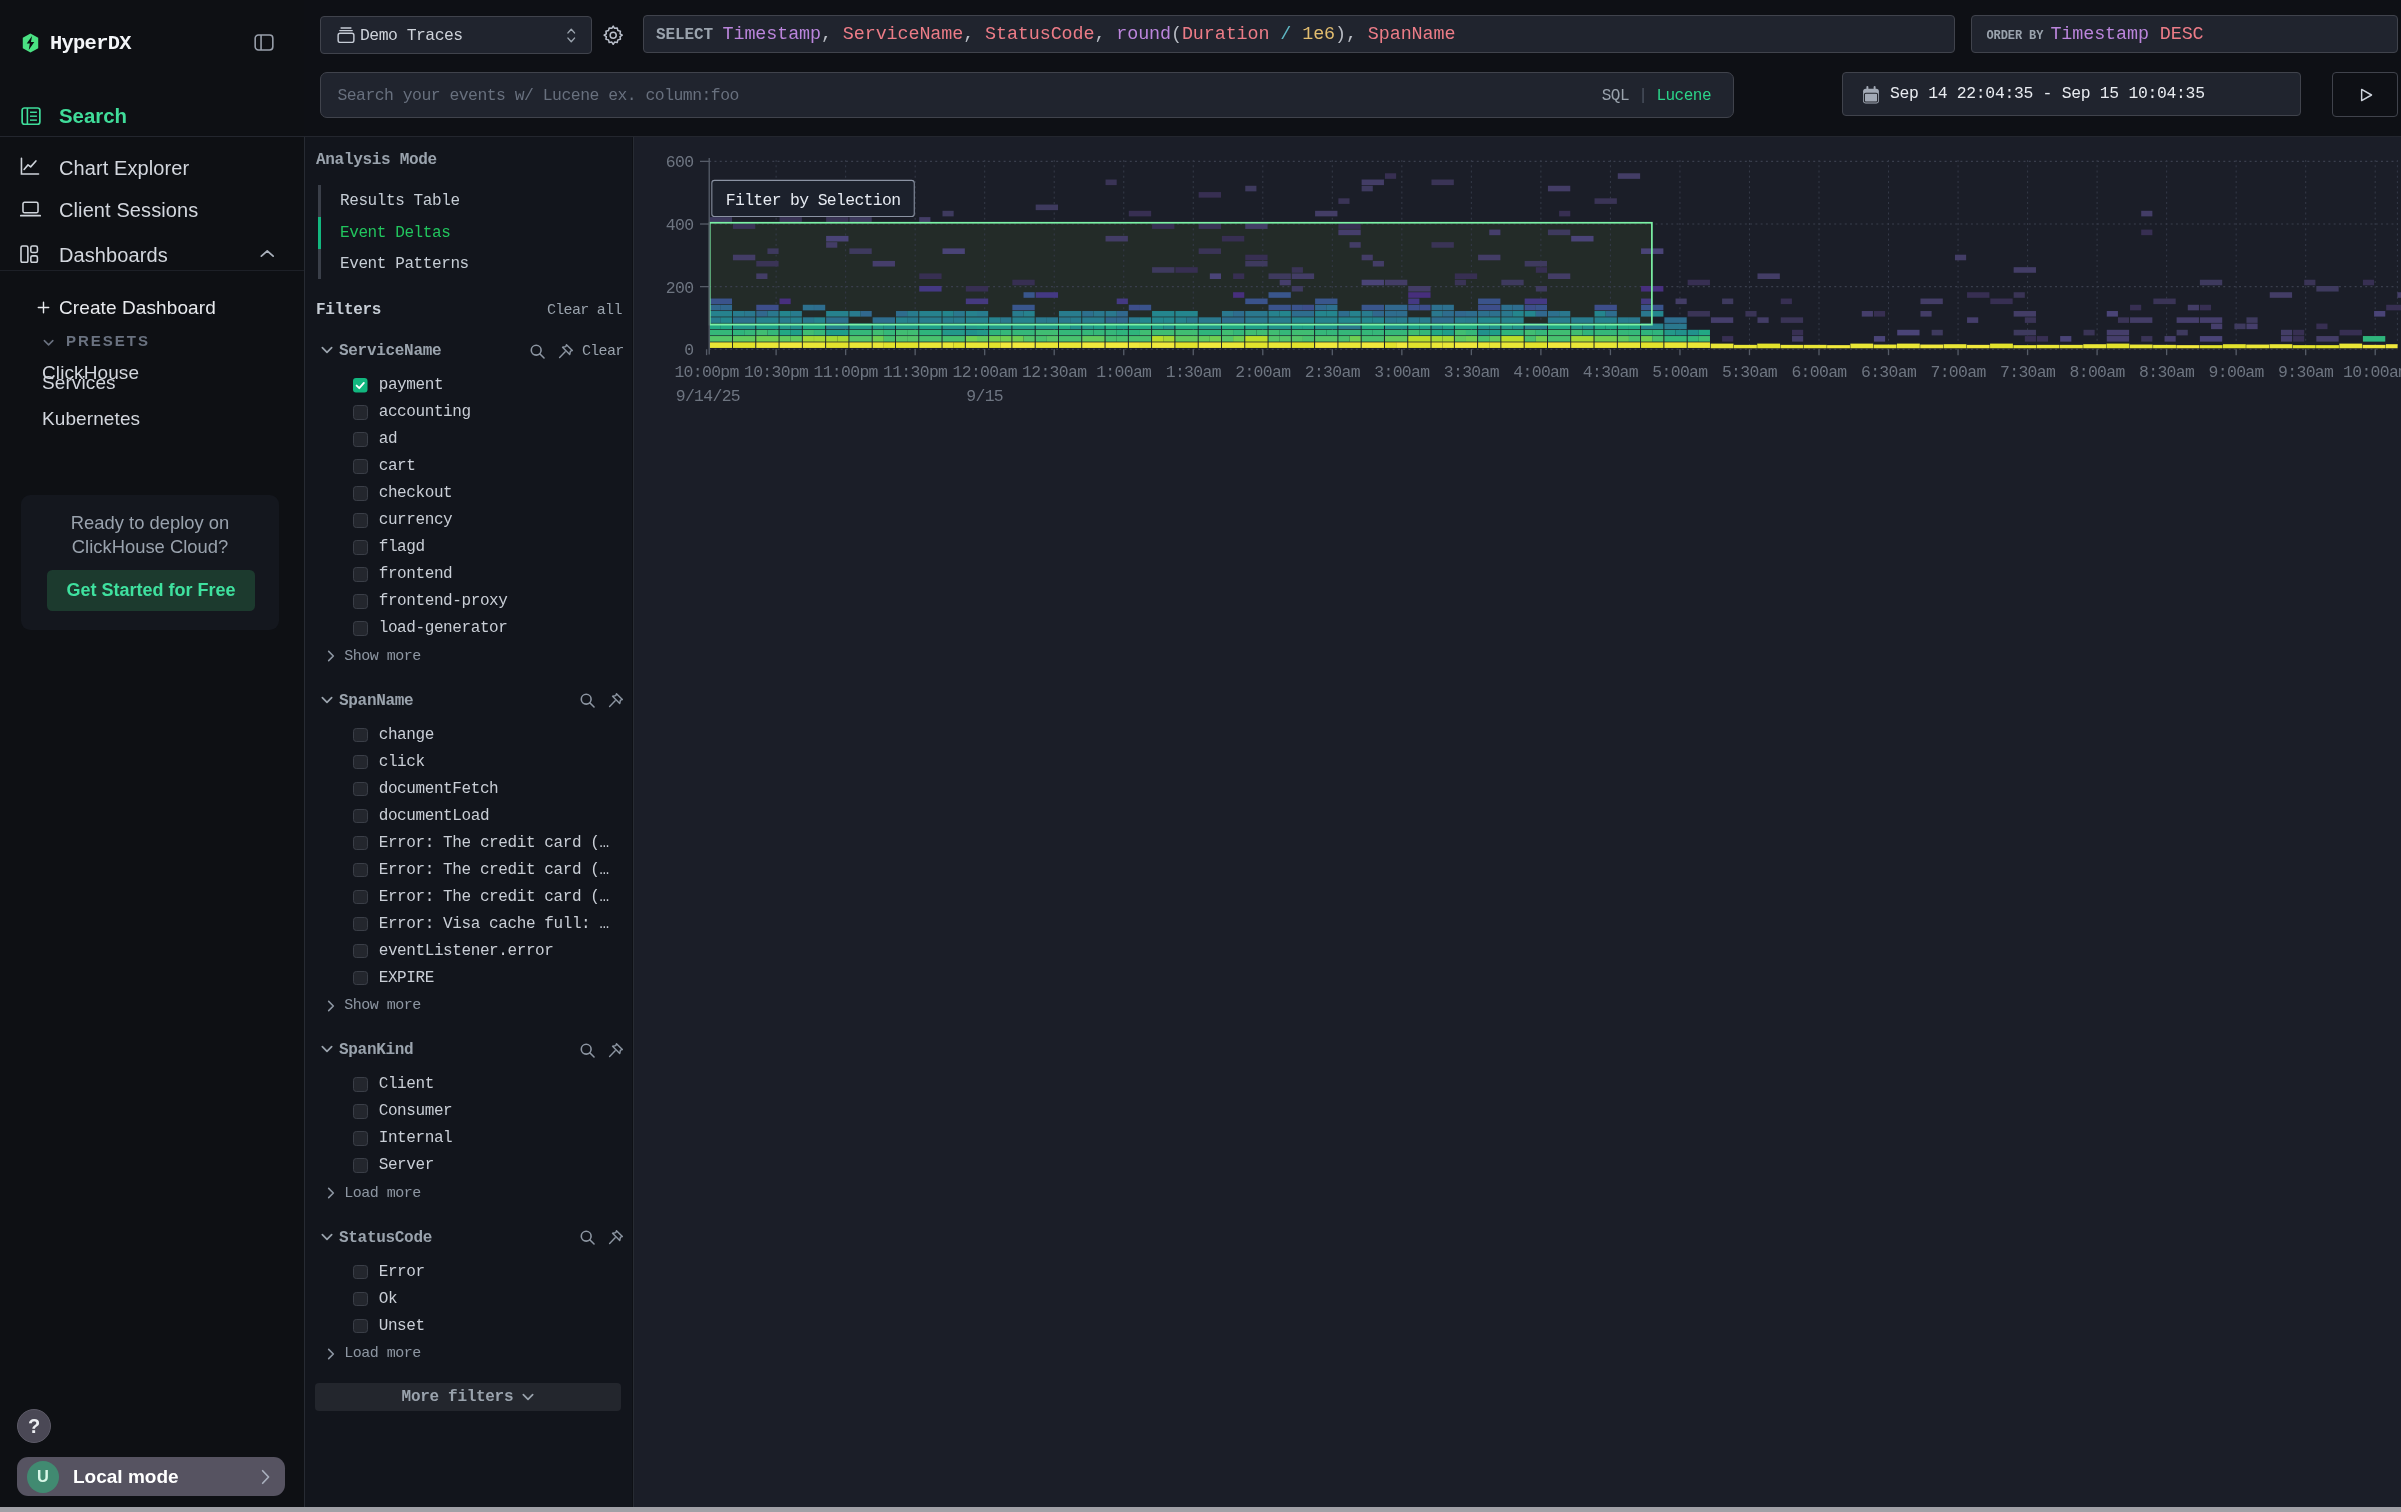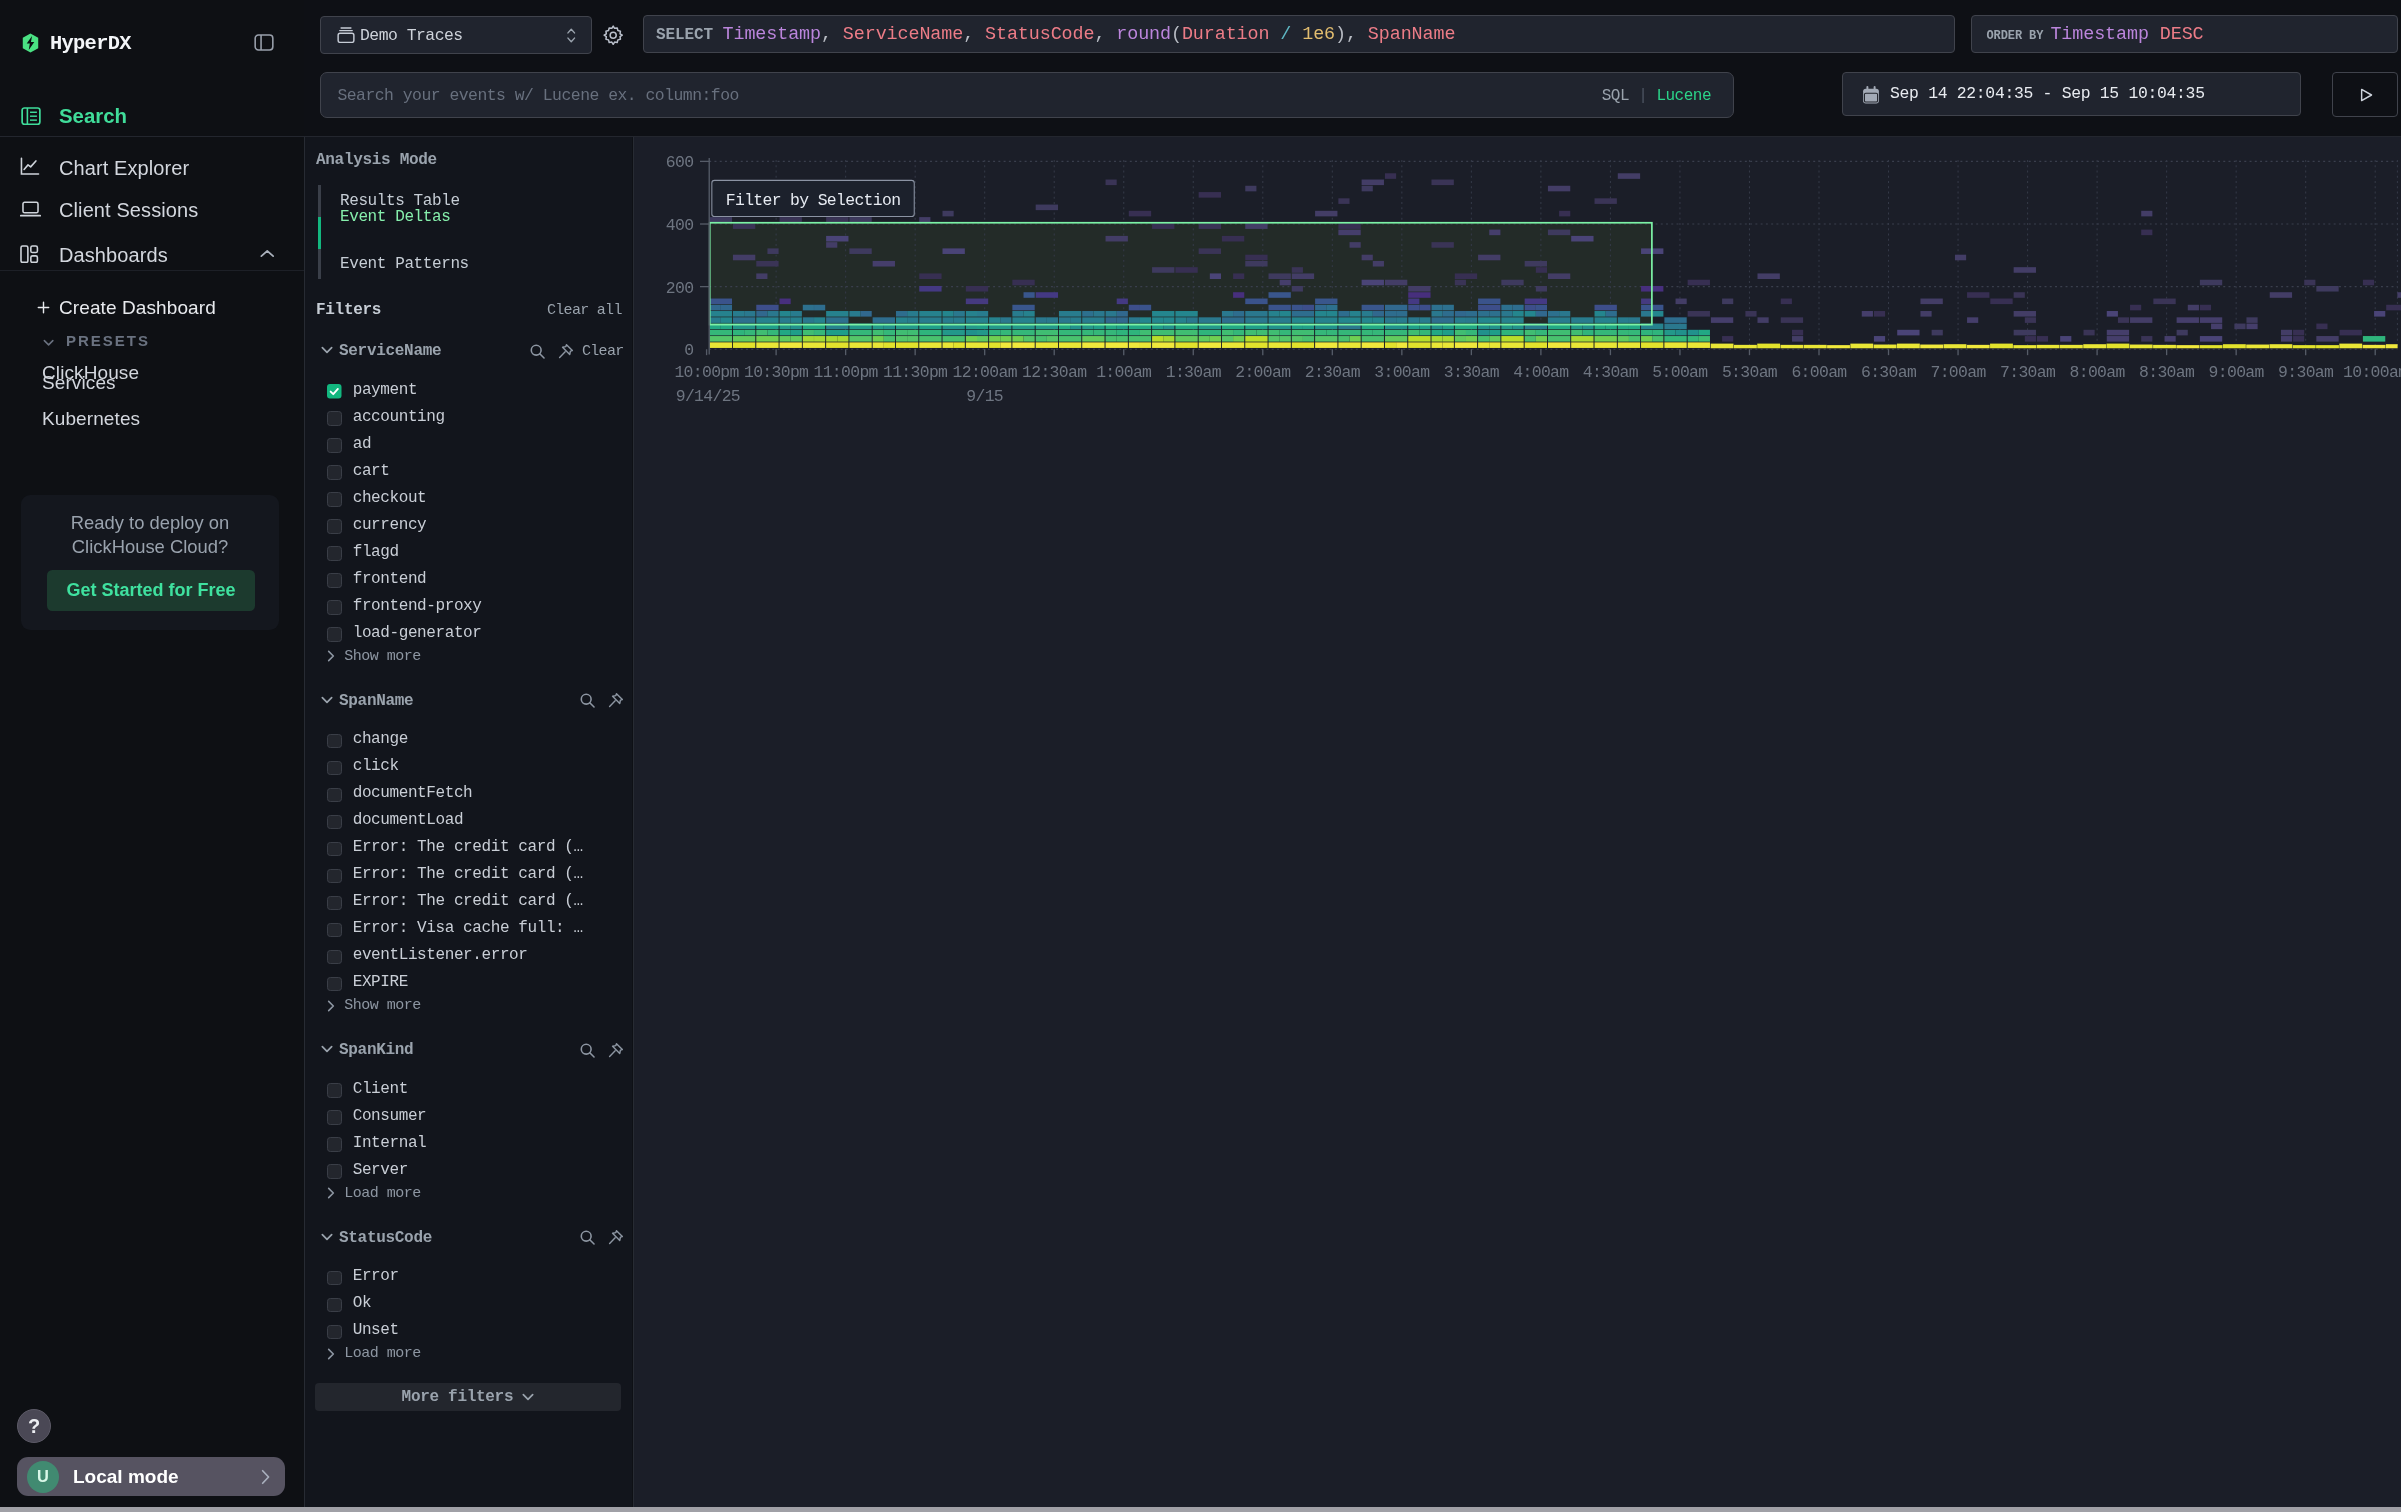--- a/index.html
+++ b/index.html
@@ -17,21 +17,21 @@
 .box { position:absolute; background:#20242e; border:1px solid #40434c; border-radius:4px; }
 .mono { font-family:"Liberation Mono",monospace; }
 
 
 #fpanel { position:absolute; left:304px; top:137px; width:328px; height:1376px; background:#12151c; color:#c9ced6; }
 .fhead { display:flex; align-items:center; height:20px; margin:0 8.5px 10.5px 17px; }
 .ftitle { font-weight:bold; font-size:16px; color:#9aa3ad; letter-spacing:-0.3px; margin-left:6px; }
 .fsp { flex:1; }
 .sic { margin-left:10.5px; display:flex; }
 .sclear { margin-left:8px;  font-size:15px; color:#9aa3ad; letter-spacing:-0.7px; }
-.crow { display:flex; align-items:flex-end; height:27px; padding-left:23px; }
+.crow { display:flex; align-items:center; height:27px; padding-left:23px;margin-left:26px; }
 .cbx { width:14.5px; height:14.5px; border-radius:3.3px; background:#23262d; border:1px solid #3a3e47; flex:none; }
 .crow svg { flex:none; }
 .clab { margin-left:11.2px; font-size:16px; letter-spacing:-0.4px; color:#c9ced6; white-space:pre; }
 .smore { display:flex; align-items:center; height:29px; padding-left:23px; color:#8d96a2; }
 .smore span { margin-left:9.2px; font-size:15px; letter-spacing:-0.5px; }
 
 
 #chartwrap { position:absolute; left:633px; top:137px; width:1769px; height:1376px; background:#1b1e28; }
 </style></head>
 <body>
@@ -158,21 +158,21 @@
   <span class="abs" style="left:26px;top:14px"><svg class="" width="14.5" height="16" viewBox="0 0 22 24" fill="none">
         <path d="M4 3.5 L19 12 L4 20.5 Z" stroke="#cdd3dc" stroke-width="2.2" stroke-linejoin="round"></path>
       </svg></span>
 </div>
 
 <div id="fpanel">
   <div class="abs" style="left:12px;top:14px;font-size:16px;font-weight:bold;color:#9aa3ad;letter-spacing:-0.3px">Analysis Mode</div>
   <div class="abs" style="left:14px;top:48px;width:2.6px;height:94px;background:#3a3f49"></div>
   <div class="abs" style="left:14px;top:80px;width:2.6px;height:32px;background:#13b77f"></div>
   <div class="abs" style="left:36px;top:55px;font-size:16px;color:#c6cdd5;letter-spacing:-0.4px">Results Table</div>
-  <div class="abs" style="left:36px;top:71px;font-size:16px;color:#86efac;letter-spacing:-0.4px">Event Deltas</div>
+  <div class="abs" style="left:36px;top:87px;font-size:16px;color:#22c55e;letter-spacing:-0.4px">Event Deltas</div>
   <div class="abs" style="left:36px;top:118px;font-size:16px;color:#c6cdd5;letter-spacing:-0.4px">Event Patterns</div>
 
   <div class="abs" style="left:12px;top:164px;font-size:16px;font-weight:bold;color:#c6cdd5;letter-spacing:-0.3px">Filters</div>
   <div class="abs" style="left:243px;top:165px;font-size:15px;color:#9aa3ad;letter-spacing:-0.7px">Clear all</div>
 
   <div class="abs" style="left:0px;top:199px;width:328px;padding-top:5.3px">
     <div class="fsec" style="margin-top:0px">
         <div class="fhead">
           <span class="fchev"><svg class="" width="12" height="8" viewBox="0 0 18 12" fill="none">
               <path d="M2 2.5 L9 9.5 L16 2.5" stroke="#9aa3ad" stroke-width="2.6" stroke-linecap="round" stroke-linejoin="round"></path>

